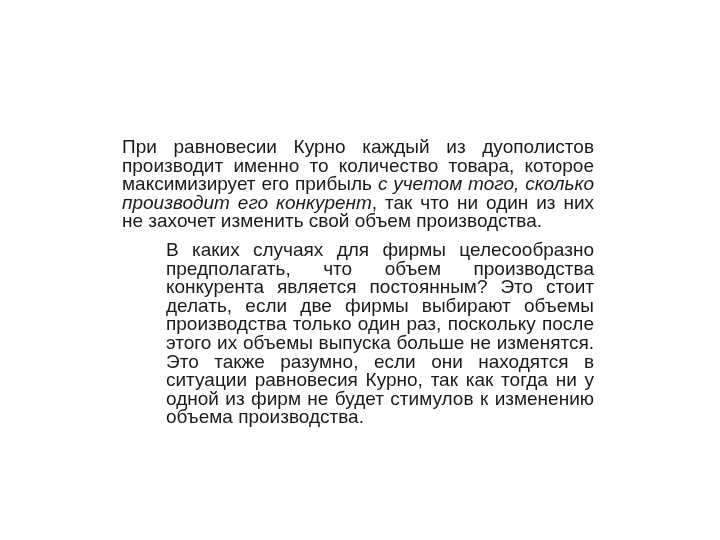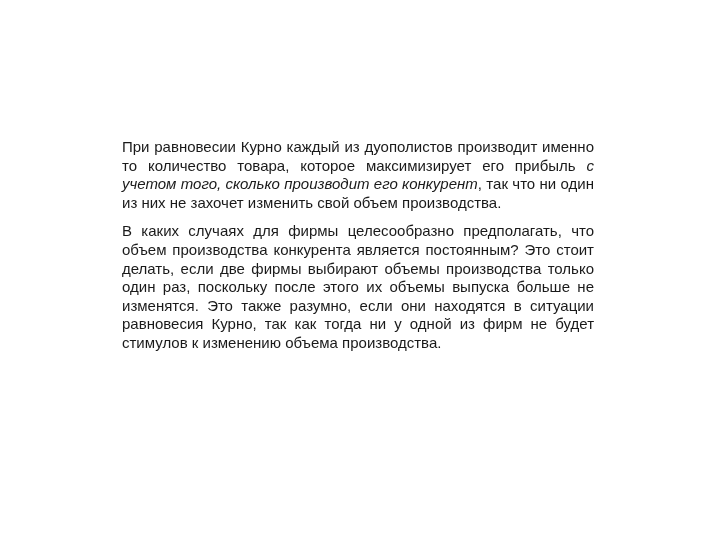--- a/index.html
+++ b/index.html
@@ -19,30 +19,31 @@
       left: 0; top: 0;
       width: 720px; height: 540px;
       background: #ffffff;
     }
     .text-block {
       position: absolute;
       left: 122px;
       top: 138px;
       width: 472px;
       color: #1a1a1a;
-      font-size: 15px;
+      font-size: 19px;
       line-height: 18.6px;
       text-align: justify;
     }
     .para {
       margin: 0;
       padding: 0;
     }
     .para + .para {
       margin-top: 10px;
+      margin-left: 44px;
     }
     .em {
       font-style: italic;
     }
   </style>
 </head>
 <body>
 
 <div class="slide">
   <div class="text-block">

